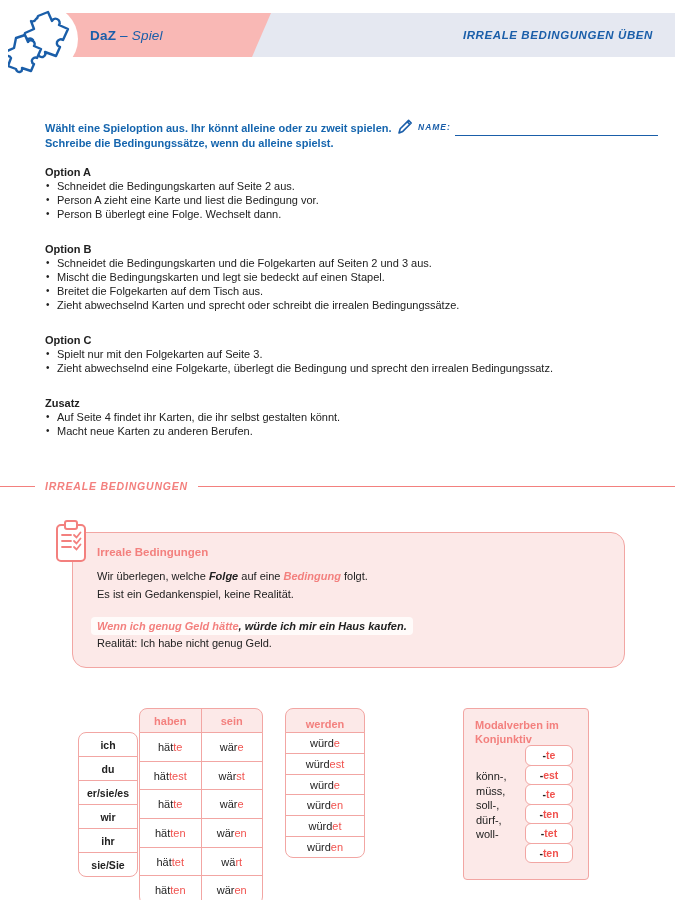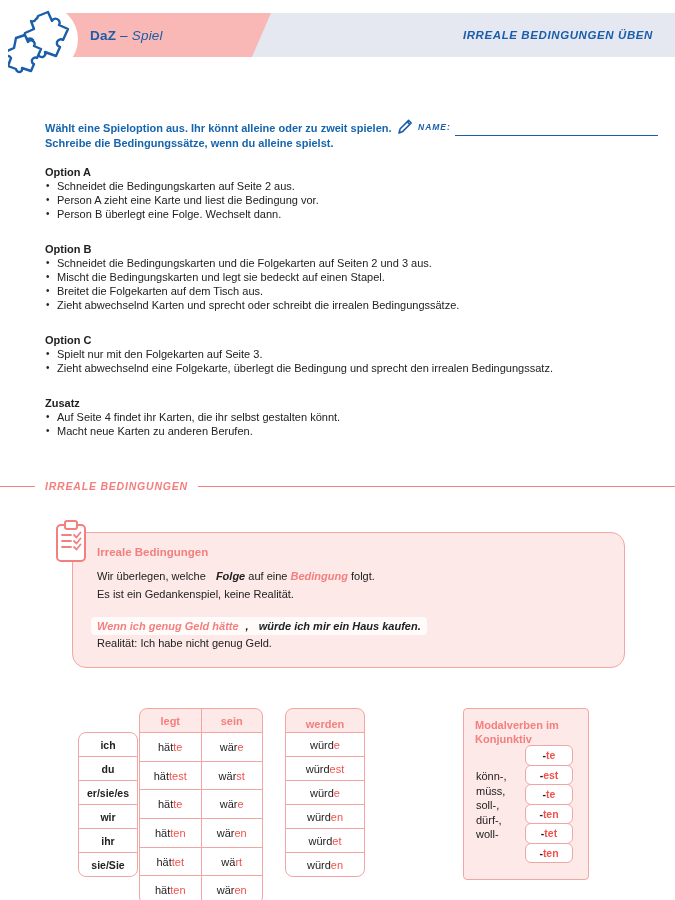--- a/index.html
+++ b/index.html
@@ -64,21 +64,21 @@
 
   
   .info-card {
     position:absolute; left:72px; top:532px; width:553px; height:136px;
     background:#FCE9E8; border:1.5px solid #F2A6A3; border-radius:14px;
     padding:13px 24px 0 24px;
   }
   .info-card .card-title { font-size:11.5px; font-weight:bold; color:#F3807E; margin-bottom:10px; }
   .info-card p { font-size:11px; line-height:17.5px; }
   .seg.plain { }
-  .seg.bold-italic { font-weight:bold; font-style:italic;margin-left:7px; }
+  .seg.bold-italic { font-weight:bold; font-style:italic; }
   .seg.coral-bold-italic { font-weight:bold; font-style:italic; color:#F3807E; }
   .example-wrap { margin-top:13px; }
   .example-pill {
     display:inline-block; background:#FFFBFA; border-radius:4px;
     padding:1px 6px; margin-left:-6px; font-size:11px; line-height:16px;
   }
   .clipboard-icon { position:absolute; left:52px; top:518px; }
 
   
   .tbl-pronouns {
@@ -108,21 +108,21 @@
   .hs-body .cell { flex:1; display:flex; align-items:center; justify-content:center; font-size:11px; }
   .hs-body .cell + .cell { border-left:1px solid #F2A6A3; }
 
   .w-header {
     position:absolute; left:285px; top:708px; width:80px; height:32px;
     background:#FCE9E8; border:1.2px solid #F2A6A3; border-radius:8px 8px 0 0;
     display:flex; align-items:center; justify-content:center;
     font-size:11px; font-weight:bold; color:#F3807E;
   }
   .w-body {
-    position:absolute; left:285px; top:732px; width:80px; height:145px;
+    position:absolute; left:285px; top:732px; width:80px; height:126px;
     background:#fff; border:1.2px solid #F2A6A3; border-radius:0 0 8px 8px; overflow:hidden;
     display:flex; flex-direction:column;text-align:right;
   }
   .w-body .cell { flex:1; display:flex; align-items:center; justify-content:center;
     font-size:11px; border-bottom:1px solid #F2A6A3; }
   .w-body .cell:last-child { border-bottom:none; }
 
   .ending { color:#F0524E; }
   .stem { color:#212121; }
 
@@ -247,21 +247,21 @@
 
   <div class="tbl-pronouns" id="pronoun-col">
       <div class="cell">ich</div>
       <div class="cell">du</div>
       <div class="cell">er/sie/es</div>
       <div class="cell">wir</div>
       <div class="cell">ihr</div>
       <div class="cell">sie/Sie</div>
     </div>
   <div class="hs-header" id="hs-header">
-      <div class="hcell">legt</div>
+      <div class="hcell">haben</div>
       <div class="hcell">sein</div>
     </div>
   <div class="hs-body" id="hs-body">
       <div class="row">
         <div class="cell">
           <span class="stem">hät</span>
           <span class="ending">te</span>
         </div>
         <div class="cell">
           <span class="stem">wär</span>

